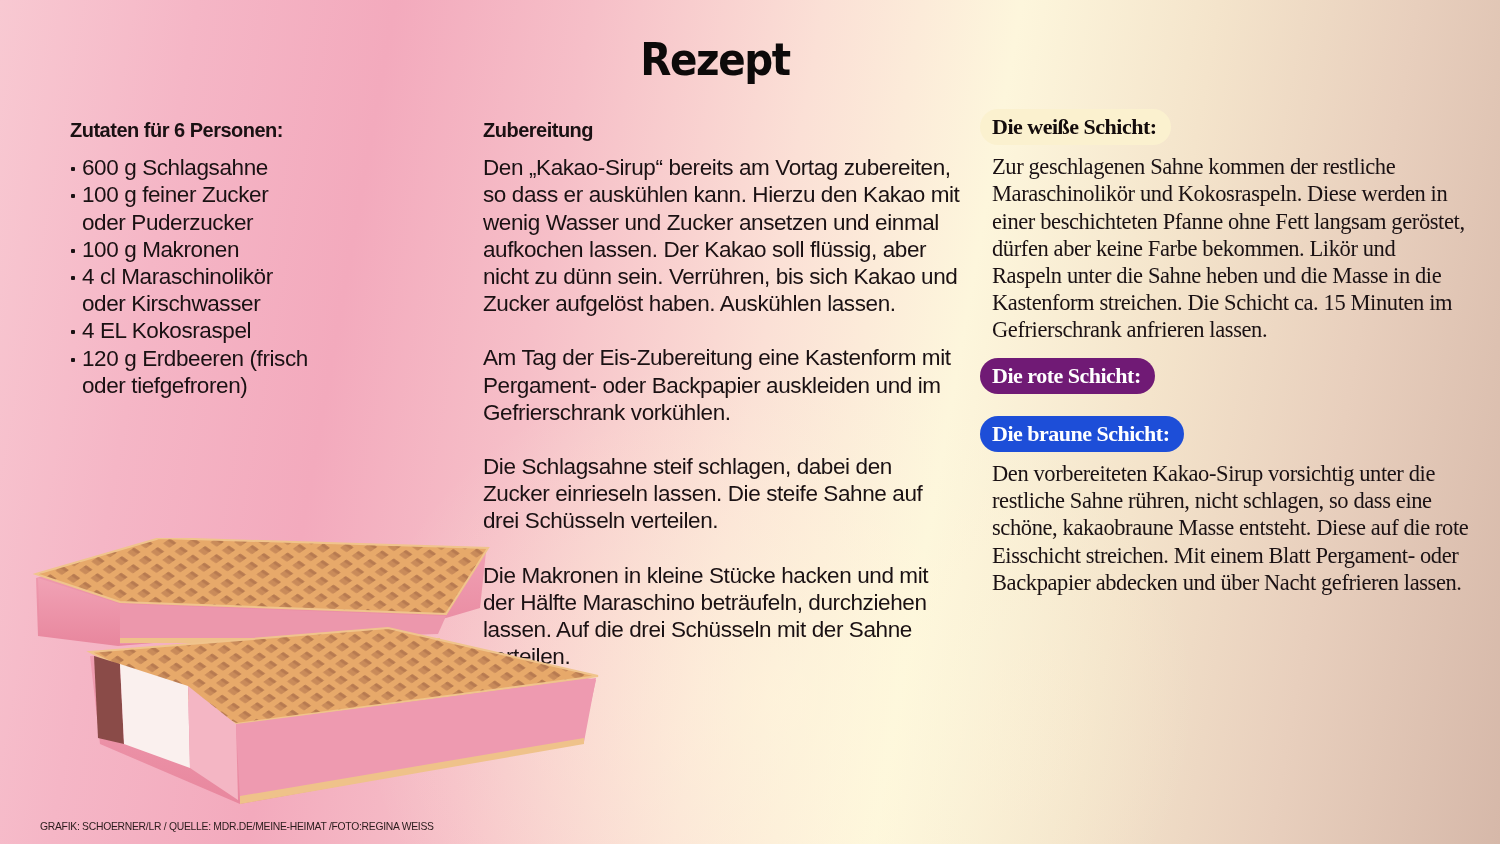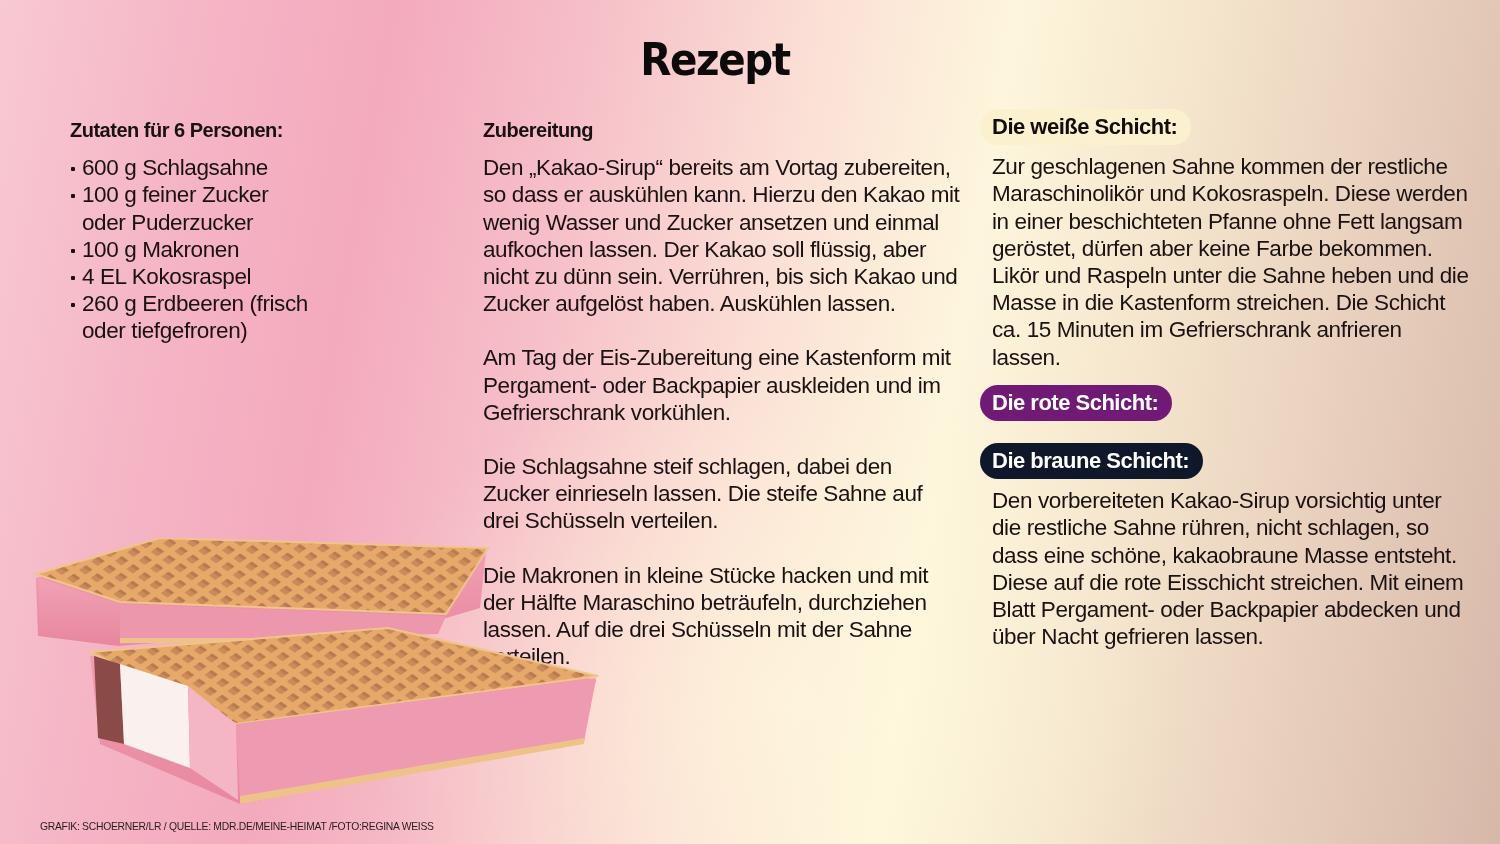--- a/index.html
+++ b/index.html
@@ -27,50 +27,51 @@
   h2 {
     margin: 0 0 10px 0; font-size: 20px; font-weight: bold; letter-spacing: -0.5px;
   }
   ul.ingredients { list-style: none; margin: 0; padding: 0; }
   ul.ingredients li { position: relative; padding-left: 12px; }
   ul.ingredients li::before {
     content: ""; position: absolute; left: 1px; top: 13px; width: 4px; height: 4px;
     background: #1a1113; border-radius: 1px;
   }
   .prep-para { margin: 0 0 27px 0; }
-  .layer { margin-bottom: 14px; }
+  .layer { margin-bottom: 14px; font-family: Liberation Serif, serif; }
   .pill {
     display: inline-block; padding: 4px 14px 5px 12px; border-radius: 18px;
     font-weight: bold; font-size: 22px; letter-spacing: -0.5px; margin-bottom: 8px;
   }
   .pill-white { background: #fbf1cf; color: #140c0c; }
   .pill-red { background: #701a75; color: #ffffff; }
-  .pill-brown { background: #0f172a; color: #ffffff; }
+  .pill-brown { background: #1d4ed8; color: #ffffff; }
   .layer-text { margin: 0 0 0 12px; }
   .credit {
     position: absolute; left: 40px; top: 820px; font-size: 11.5px; letter-spacing: -0.3px;
     color: #2a1c1c; transform: scaleX(0.9); transform-origin: left;
   }
   .photo { position: absolute; left: 28px; top: 538px; width: 580px; height: 272px; }
 </style>
 </head>
 <body>
 
 <div class="bg-overlay"></div>
 
 <div class="title">Rezept</div>
 
 <div class="col col-ingredients">
   <h2>Zutaten für 6 Personen:</h2>
   <ul class="ingredients">
     <li>600 g Schlagsahne</li>
     <li style="width:230px">100 g feiner Zucker oder Puderzucker</li>
     <li>100 g Makronen</li>
+    <li style="width:240px">4 cl Maraschinolikör oder Kirschwasser</li>
     <li>4 EL Kokosraspel</li>
-    <li style="width:250px">260 g Erdbeeren (frisch oder tiefgefroren)</li>
+    <li style="width:250px">120 g Erdbeeren (frisch oder tiefgefroren)</li>
   </ul>
 </div>
 
 <div class="col col-prep">
   <h2>Zubereitung</h2>
   <p class="prep-para">Den „Kakao-Sirup“ bereits am Vortag zubereiten, so dass er auskühlen kann. Hierzu den Kakao mit wenig Wasser und Zucker ansetzen und einmal aufkochen lassen. Der Kakao soll flüssig, aber nicht zu dünn sein. Verrühren, bis sich Kakao und Zucker aufgelöst haben. Auskühlen lassen.</p>
   <p class="prep-para">Am Tag der Eis-Zubereitung eine Kastenform mit Pergament- oder Backpapier auskleiden und im Gefrierschrank vorkühlen.</p>
   <p class="prep-para">Die Schlagsahne steif schlagen, dabei den Zucker einrieseln lassen. Die steife Sahne auf drei Schüsseln verteilen.</p>
   <p class="prep-para">Die Makronen in kleine Stücke hacken und mit der Hälfte Maraschino beträufeln, durchziehen lassen. Auf die drei Schüsseln mit der Sahne verteilen.</p>
 </div>

